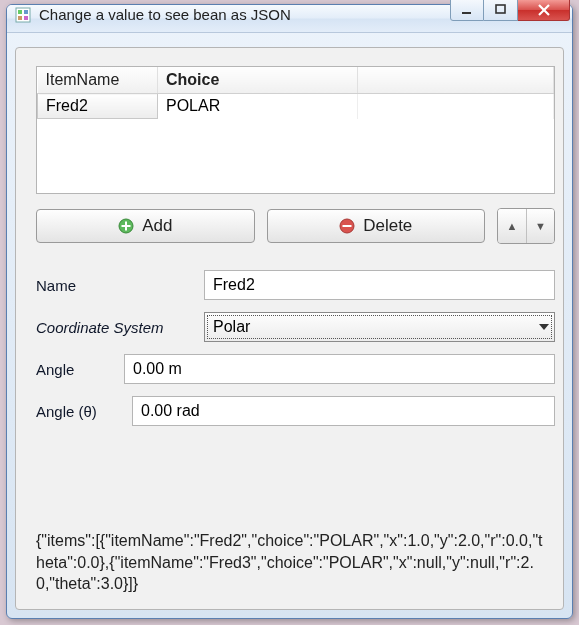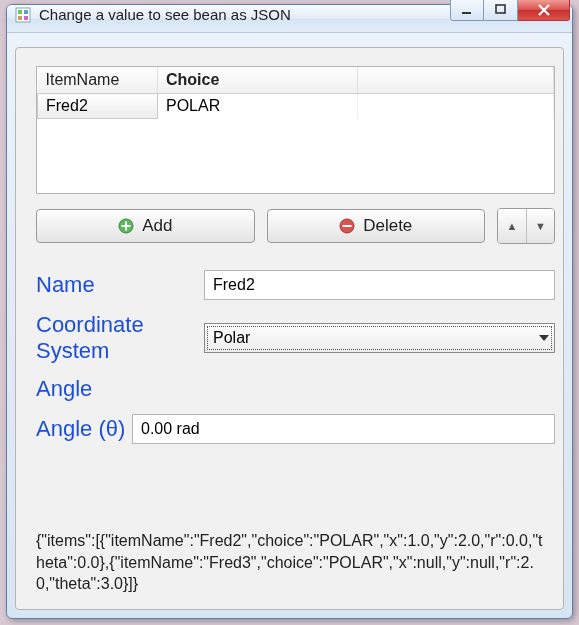--- a/index.html
+++ b/index.html
@@ -138,25 +138,25 @@
 
   .form {
     margin-top: 26px;
   }
   .form-row {
     display: flex;
     align-items: center;
     margin-bottom: 12px;
   }
   .form-label {
-    font-size: 22px;
-    color: #1d4ed8;
+    font-size: 15px;
+    color: #0f172a;
   }
   .w-name { width: 168px; }
-  .w-coord { width: 168px; }
+  .w-coord { width: 168px; font-style: italic; }
   .w-radius { width: 88px; }
   .w-angle { width: 96px; }
   .ctrl {
     flex: 1;
     height: 30px;
     border: 1px solid #b5b5b5;
     background: #fff;
     font-size: 16px;
     padding: 2px 8px;
     font-family: inherit;
@@ -285,20 +285,21 @@
         <span class="form-label w-coord">Coordinate System</span>
         <div class="select-wrap">
           <div class="select-box">
             <span>Polar</span>
           </div>
           <div class="select-arrow"></div>
         </div>
       </div>
       <div class="form-row">
         <span class="form-label w-radius">Angle</span>
+        <input class="ctrl" value="0.00 m" style="">
       </div>
       <div class="form-row">
         <span class="form-label w-angle">Angle (θ)</span>
         <input class="ctrl" value="0.00 rad" style="">
       </div>
     </div>
 
     <div class="json-out">{"items":[{"itemName":"Fred2","choice":"POLAR","x":1.0,"y":2.0,"r":0.0,"theta":0.0},{"itemName":"Fred3","choice":"POLAR","x":null,"y":null,"r":2.0,"theta":3.0}]}</div>
 
   </div>

